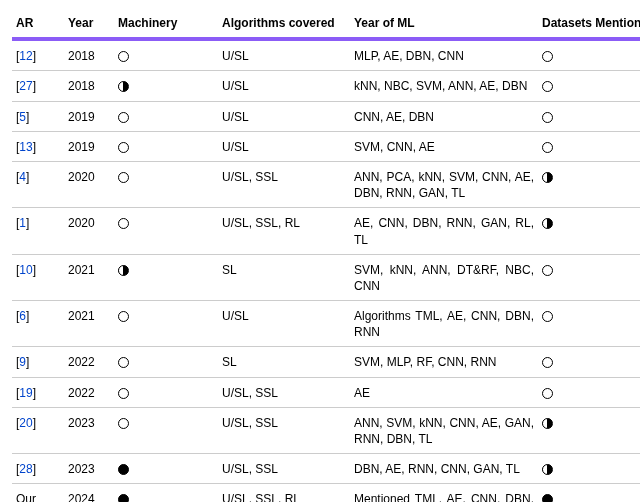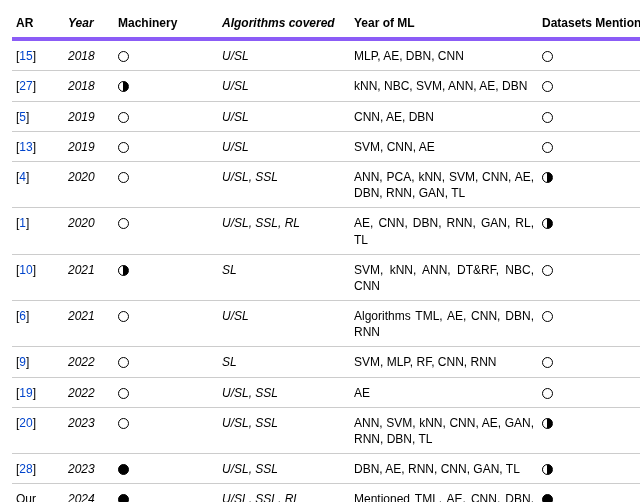--- a/index.html
+++ b/index.html
@@ -25,23 +25,23 @@
     line-height: 1.35;
   }
   th {
     font-weight: bold;
     border-bottom: 4px solid #8b5cf6;
   }
   tbody tr {
     border-bottom: 1px solid #ccc;
   }
   .col-ar   { width: 44px; }
-  .col-year { width: 42px; font-style: italic; }
+  .col-year { width: 42px; }
   .col-mach { width: 96px; margin-top: 30px; }
-  .col-alg  { width: 124px; font-style: italic; }
+  .col-alg  { width: 124px; }
   .col-ml   { width: 180px; text-align: justify; }
   .col-data { width: 130px; }
   .ref-link { color: #0044cc; }
   .harvey {
     display: inline-block;
     width: 11px;
     height: 11px;
     border: 1.4px solid #000;
     border-radius: 50%;
     position: relative;
@@ -61,21 +61,21 @@
       <th class="col-ar">AR</th>
       <th class="col-year">Year</th>
       <th class="col-mach">Machinery</th>
       <th class="col-alg">Algorithms covered</th>
       <th class="col-ml">Year of ML</th>
       <th class="col-data">Datasets Mentioned</th>
     </tr>
   </thead>
   <tbody id="tb">
       <tr>
-        <td class="col-ar">[<span class="ref-link">15</span>]</td>
+        <td class="col-ar">[<span class="ref-link">12</span>]</td>
         <td class="col-year">2018</td>
         <td class="col-mach"><span class="harvey hb-empty"></span></td>
         <td class="col-alg">U/SL</td>
         <td class="col-ml">MLP, AE, DBN, CNN</td>
         <td class="col-data"><span class="harvey hb-empty"></span></td>
       </tr>
       <tr>
         <td class="col-ar">[<span class="ref-link">27</span>]</td>
         <td class="col-year">2018</td>
         <td class="col-mach"><span class="harvey hb-half"></span></td>

